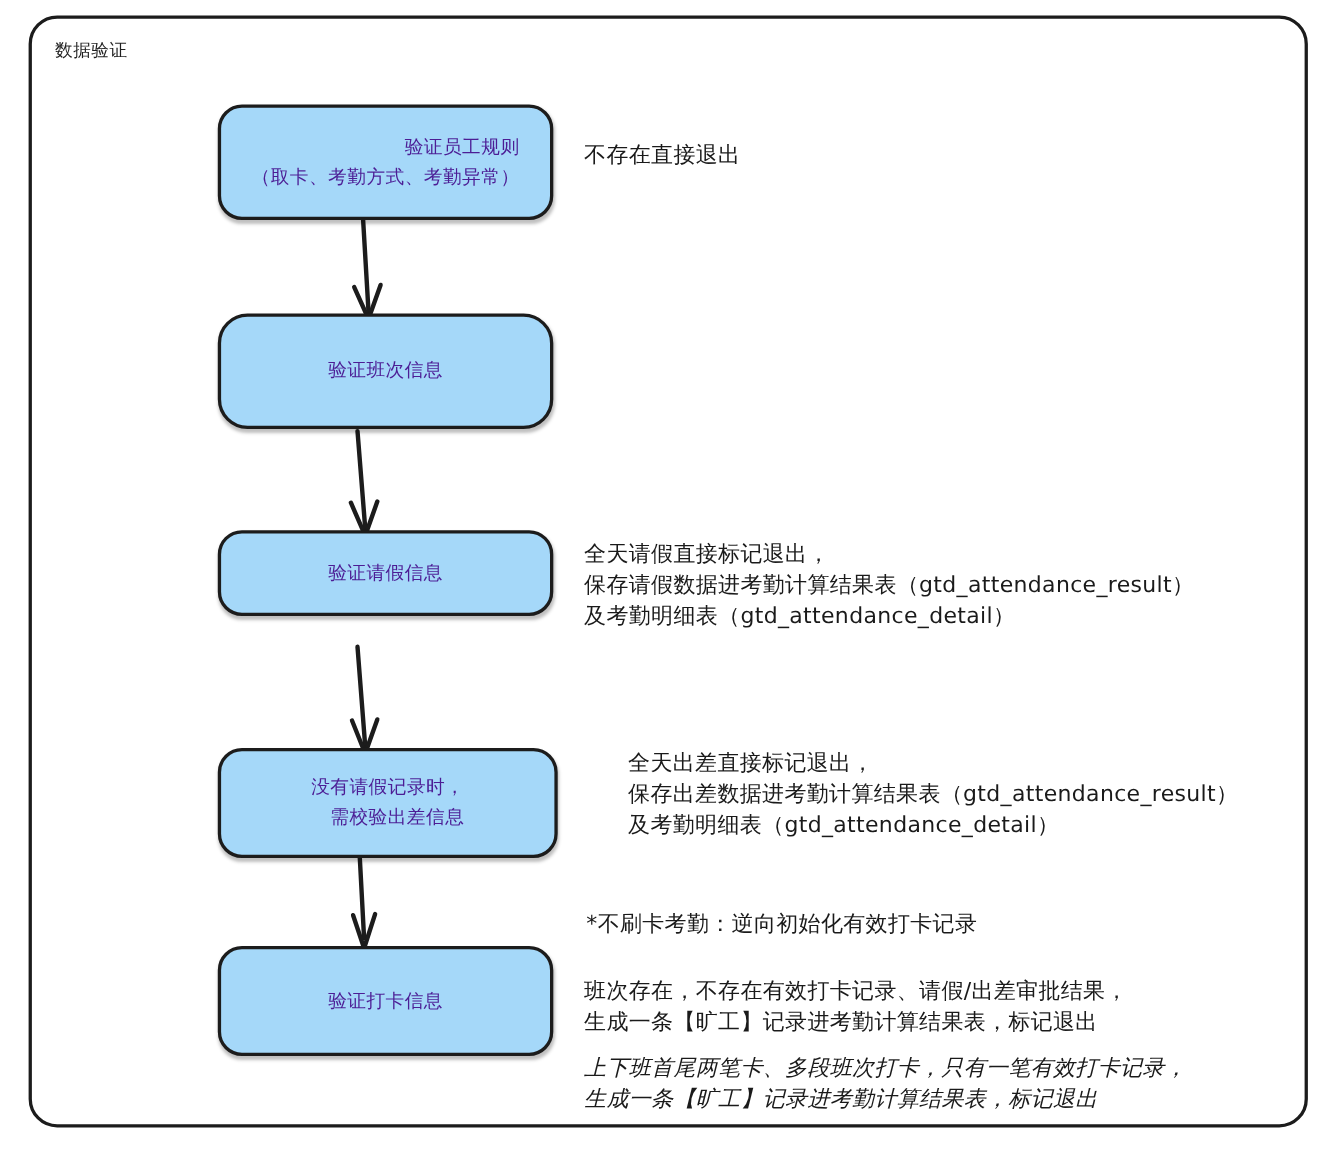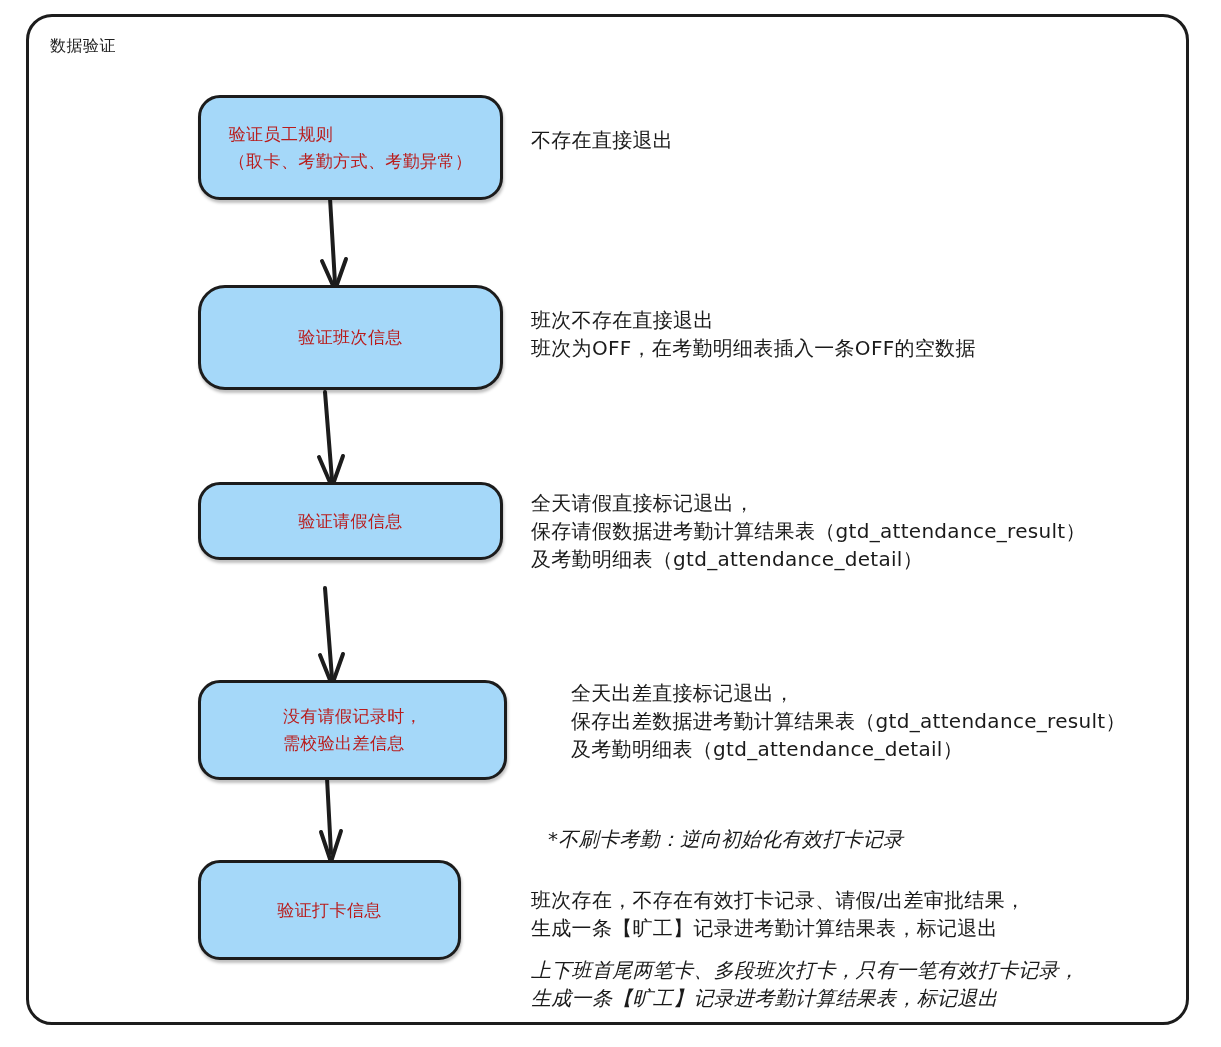--- a/index.html
+++ b/index.html
@@ -55,24 +55,24 @@
     background: #a5d8f9;
     border: 3px solid #1c1c1c;
     border-radius: 22px;
     box-sizing: border-box;
     display: flex;
     align-items: center;
     justify-content: center;
     box-shadow: 1px 3px 3px rgba(0,0,0,0.25);
   }
   .node-label {
-    text-align: left;
+    text-align: right;
     font-size: 17px;
     line-height: 27px;
-    color: #b91c1c;
+    color: #4c1d95;
     white-space: pre-line;
     letter-spacing: 0.4px;
   }
 
   
   .note {
     position: absolute;
     font-size: 20px;
     line-height: 28px;
     color: #1a1a1a;
@@ -113,40 +113,38 @@
 
   <div class="node" style="left:198px; top:95px; width:305px; height:105px;">
     <div class="node-label">验证员工规则
 （取卡、考勤方式、考勤异常）</div>
   </div>
   <div class="note" style="left:531px; top:126px; width:620px;">不存在直接退出</div>
 
   <div class="node" style="left:198px; top:285px; width:305px; height:105px;border-radius:27px;">
     <div class="node-label">验证班次信息</div>
   </div>
-  <div class="note" style="left:531px; top:306px; width:620px;">班次不存在直接退出
-班次为OFF，在考勤明细表插入一条OFF的空数据</div>
 
   <div class="node" style="left:198px; top:482px; width:305px; height:78px;">
     <div class="node-label">验证请假信息</div>
   </div>
   <div class="note" style="left:531px; top:489px; width:640px;">全天请假直接标记退出，
 保存请假数据进考勤计算结果表（gtd_attendance_result）
 及考勤明细表（gtd_attendance_detail）</div>
 
   <div class="node" style="left:198px; top:680px; width:309px; height:100px;">
     <div class="node-label">没有请假记录时，
 需校验出差信息</div>
   </div>
   <div class="note" style="left:531px; top:679px; width:640px;margin-left:40px;">全天出差直接标记退出，
 保存出差数据进考勤计算结果表（gtd_attendance_result）
 及考勤明细表（gtd_attendance_detail）</div>
 
-  <div class="node" style="left:198px; top:860px; width:263px; height:100px;">
+  <div class="node" style="left:198px; top:860px; width:305px; height:100px;">
     <div class="node-label">验证打卡信息</div>
   </div>
-  <div class="note" style="left:548px; top:825px; width:640px;font-style:italic;">*不刷卡考勤：逆向初始化有效打卡记录</div>
+  <div class="note" style="left:533px; top:825px; width:640px;">*不刷卡考勤：逆向初始化有效打卡记录</div>
   <div class="note" style="left:531px; top:886px; width:640px;">班次存在，不存在有效打卡记录、请假/出差审批结果，
 生成一条【旷工】记录进考勤计算结果表，标记退出</div>
   <div class="note" style="left:531px; top:956px; width:640px;font-style:italic;">上下班首尾两笔卡、多段班次打卡，只有一笔有效打卡记录，
 生成一条【旷工】记录进考勤计算结果表，标记退出</div>
 
 </div>
 
 </body></html>

